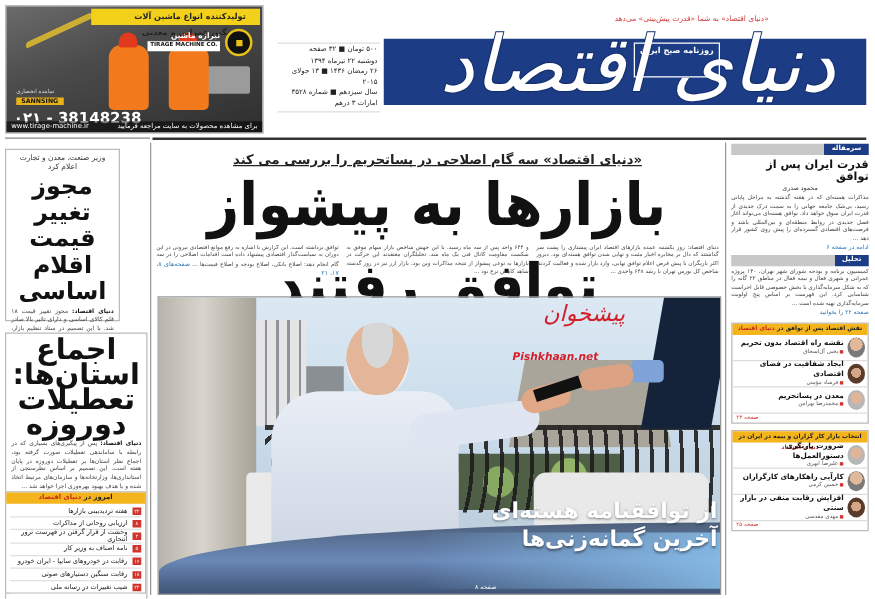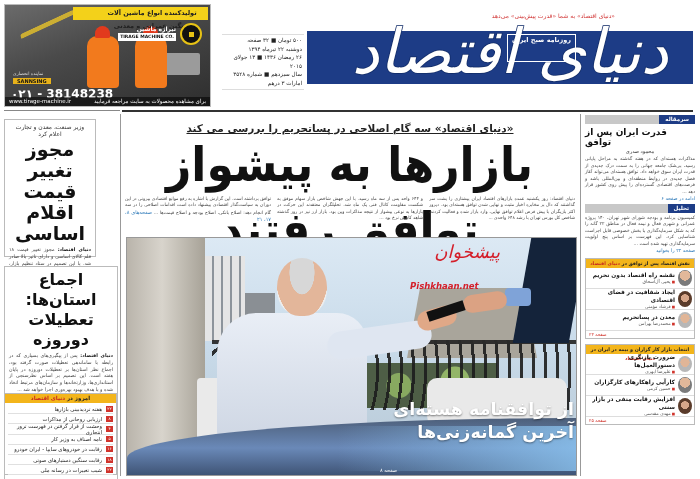--- a/index.html
+++ b/index.html
@@ -51,21 +51,21 @@
   .left-divider { position: absolute; left: 120px; top: 114px; width: 1px; height: 362px; background: #999; }
   .box { border: 1px solid #bbb; background: #fff; padding: 3px 4px; direction: rtl; text-align: right; }
   .kicker { font-size: 6px; color: #333; text-align: center; margin-bottom: 2px; }
   .big-head { font-size: 19px; font-weight: bold; line-height: 21px; text-align: center; color: #111; letter-spacing: -0.5px; }
   .body-text { font-size: 4.8px; line-height: 6.8px; color: #444; text-align: justify; margin-top: 3px; }
   .body-text b { color: #111; }
   .page-ref { font-size: 5px; color: #2b78b8; margin-top: 1px; }
 
   .left-box1 { position: absolute; left: 0; top: 5px; width: 92px; height: 138px; }
   .left-box2 { position: absolute; left: 0; top: 152px; width: 114px; height: 231px; }
-  .left-box2 .big-head { font-size: 16px; line-height: 20px; }
+  .left-box2 .big-head { font-size: 23px; line-height: 20px; }
 
   .today-box { position: absolute; left: 4px; top: 393px; width: 113px; height: 82px; border: 1px solid #bbb; background: #fff; }
   .today-head { background: #f3b51b; height: 9px; font-size: 5.5px; text-align: center; color: #222; line-height: 9px; direction: rtl; font-weight: bold; }
   .today-head .red { color: #c7281e; }
   .today-list { list-style: none; direction: rtl; padding: 1px 3px; }
   .today-list li { display: flex; align-items: center; height: 10.2px; border-bottom: 1px solid #e0e0e0; font-size: 5.3px; color: #222; }
   .today-list li .num { width: 7px; height: 6px; background: #d0342c; color: #fff; font-size: 4px; text-align: center; line-height: 6px; margin-left: 4px; flex: none; }
 
   
   .kicker-main { position: absolute; left: 125px; top: 122px; width: 450px; direction: rtl; text-align: center;
@@ -104,21 +104,21 @@
   .photo-cap { position: absolute; left: 344px; top: 398px; width: 230px; direction: rtl; text-align: right; color: #fff;
     font-size: 17.5px; font-weight: bold; line-height: 23px; text-shadow: 0 1px 2px rgba(0,0,0,.45); letter-spacing: -0.5px; }
   .photo-page { position: absolute; left: 380px; top: 467px; font-size: 5px; color: #fff; direction: rtl; }
 
   
   .right-divider { position: absolute; left: 580px; top: 114px; width: 1px; height: 362px; background: #999; }
   .right-col { position: absolute; left: 585px; top: 115px; width: 110px; height: 362px; }
   .sec-label { display: flex; height: 9px; direction: rtl; }
   .sec-label .tag { background: #1d3c86; color: #fff; font-size: 5.5px; padding: 0 6px; line-height: 9px; font-weight: bold; }
   .sec-label .bar { flex: 1; background: #c8c8c8; }
-  .r-title { direction: rtl; text-align: left; font-size: 9px; font-weight: bold; color: #111; margin-top: 3px; }
+  .r-title { direction: rtl; text-align: right; font-size: 9px; font-weight: bold; color: #111; margin-top: 3px; }
   .r-author { direction: rtl; text-align: center; font-size: 5px; color: #333; margin-top: 1px; }
   .r-body { direction: rtl; font-size: 4.6px; line-height: 6.6px; color: #444; text-align: justify; margin-top: 2px; }
   .r-ref { direction: rtl; font-size: 4.8px; color: #2b78b8; }
 
   .opinion-box { margin-top: 5px; border: 1px solid #bbb; direction: rtl; }
   .opinion-head { background: #f3b51b; height: 9px; font-size: 4.8px; line-height: 9px; text-align: center; color: #222; font-weight: bold; }
   .opinion-head .red { color: #c7281e; }
   .op-item { display: flex; direction: rtl; align-items: center; height: 21px; border-bottom: 1px solid #ddd; padding: 0 2px; }
   .op-face { width: 14px; height: 16px; border-radius: 50%; background: radial-gradient(circle at 50% 35%, #e2b89a 0 40%, #7a7a7a 41%); flex: none; margin-left: 3px; }
   .op-face.f2 { background: radial-gradient(circle at 50% 45%, #d6a689 0 35%, #5a3b2a 36%); }

